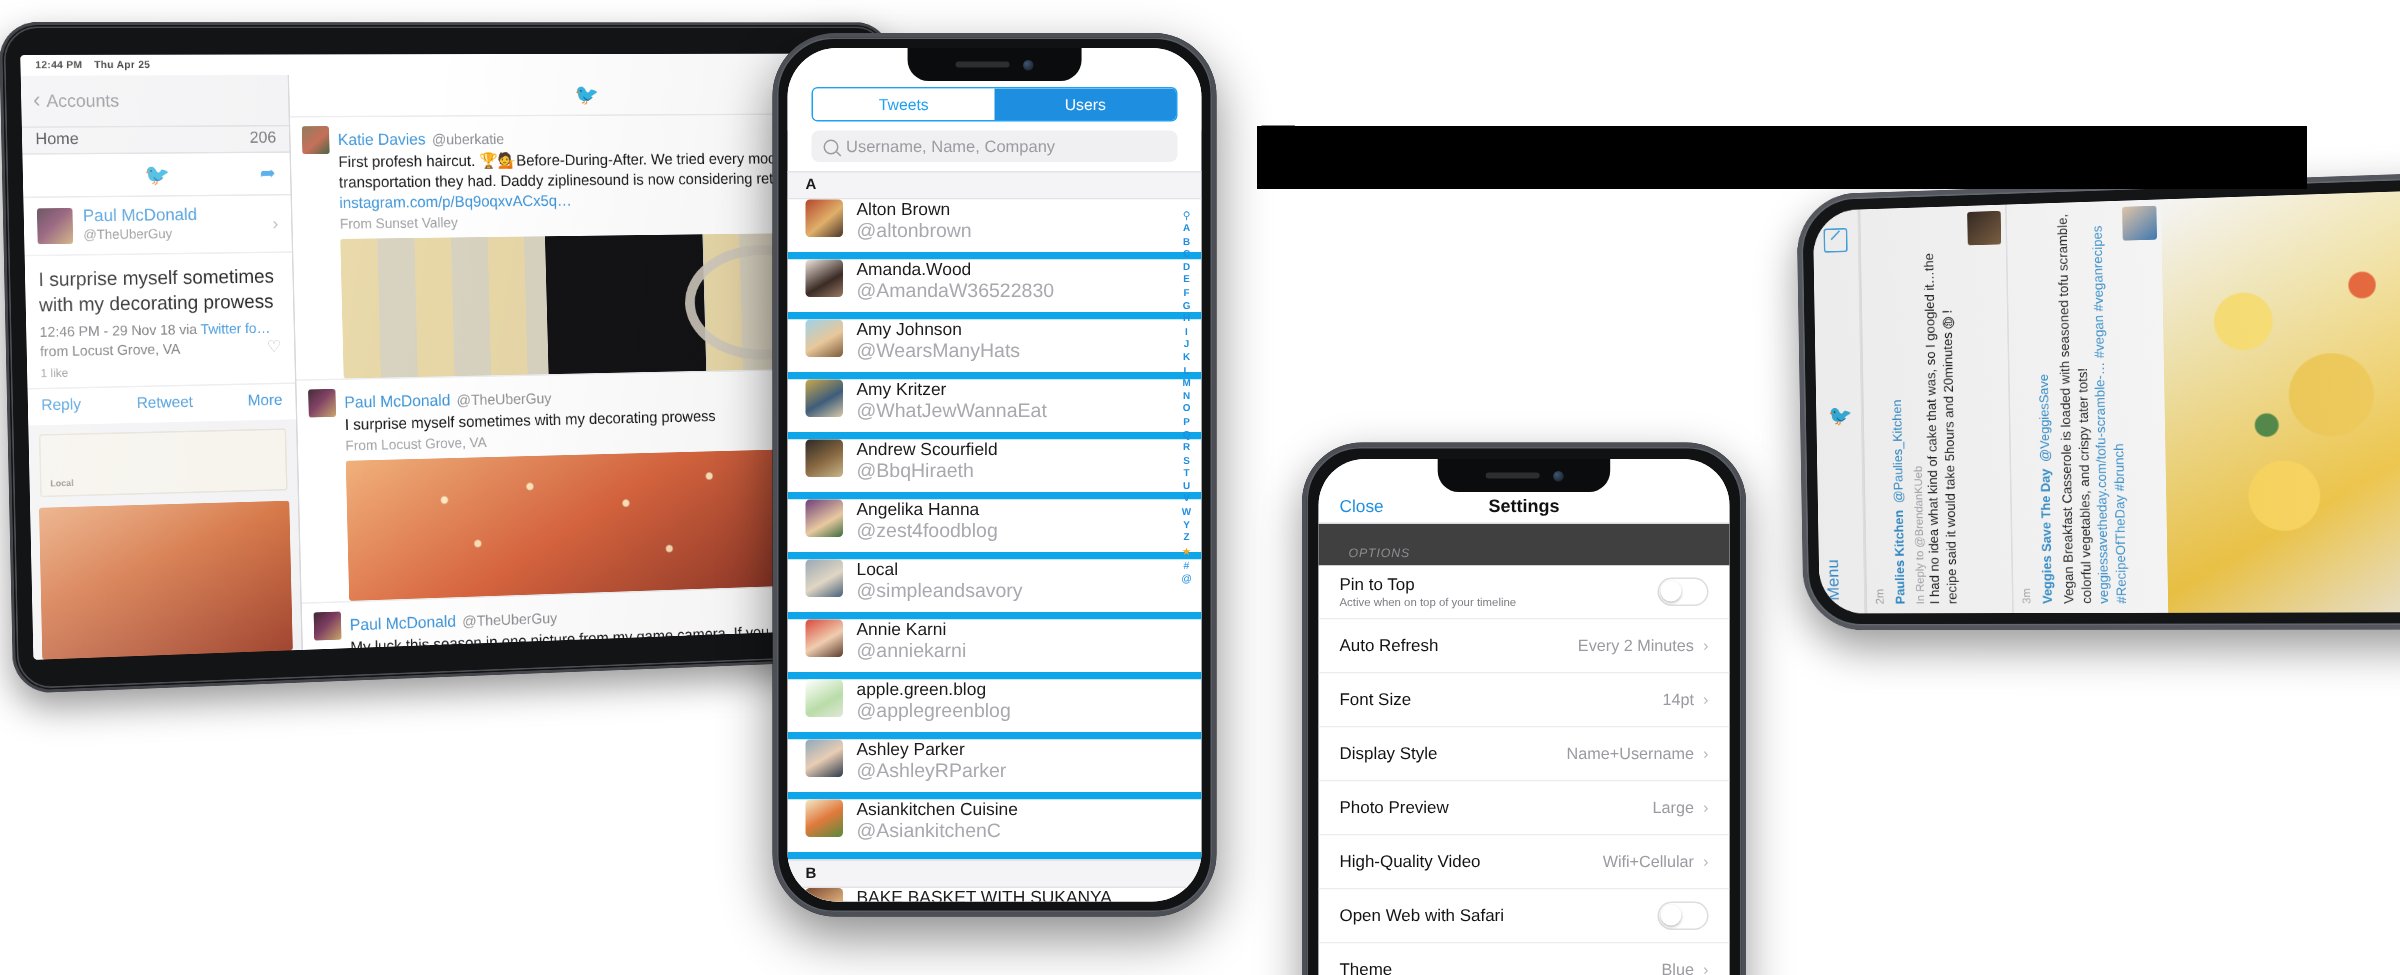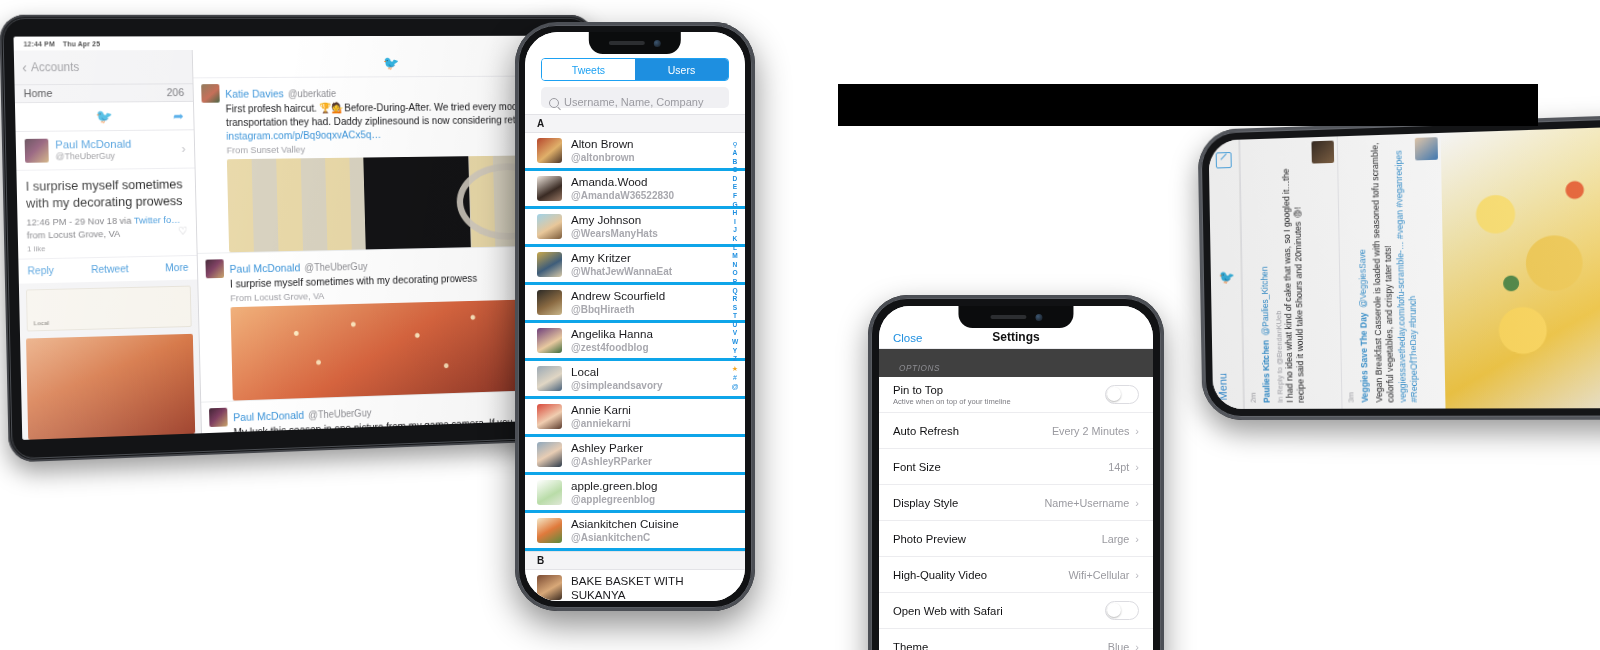--- a/index.html
+++ b/index.html
@@ -96,49 +96,49 @@
                 radial-gradient(circle at 52% 36%,rgba(255,240,200,.9) 0 2px,transparent 3px),
                 radial-gradient(circle at 68% 18%,rgba(255,240,200,.9) 0 2px,transparent 3px),
                 radial-gradient(circle at 82% 40%,rgba(255,240,200,.9) 0 2px,transparent 3px),
                 radial-gradient(circle at 24% 62%,rgba(255,240,200,.85) 0 2px,transparent 3px),
                 radial-gradient(circle at 60% 70%,rgba(255,240,200,.85) 0 2px,transparent 3px);}
 
   .ipad-shade{position:absolute;inset:0;pointer-events:none;
       background:linear-gradient(100deg,rgba(255,255,255,.28) 0%,rgba(255,255,255,0) 42%,rgba(0,0,0,.06) 100%);}
 
   
-  #phUsers{left:515px;top:22px;width:240px;height:589px;}
+  #phUsers{left:515px;top:22px;width:296px;height:589px;}
   #phUsers .bezel{border-radius:42px;background:#111214;
      box-shadow:0 0 0 3px #4c4f55 inset,0 14px 34px rgba(0,0,0,.45);}
   #phUsers .bezel:after{border-radius:38px;border:1px solid #5a5d63;}
   #phUsers .screen{left:10px;top:10px;right:10px;bottom:10px;border-radius:33px;}
   .notch{position:absolute;left:50%;transform:translateX(-50%);top:0;width:42%;height:22px;
      background:#0b0c0d;border-radius:0 0 14px 14px;z-index:7;display:flex;
      align-items:center;justify-content:center;gap:9px;}
   .notch .spk{width:36px;height:4px;background:#2c2e31;border-radius:3px;}
   .notch .cam{width:7px;height:7px;border-radius:50%;
      background:radial-gradient(circle at 35% 35%,#3b5570,#14181d);}
   .seg-wrap{padding:26px 16px 6px;background:#fff;}
   .seg{display:flex;height:21px;border:1px solid #1da1f2;border-radius:4px;overflow:hidden;}
   .seg div{flex:1;display:flex;align-items:center;justify-content:center;font-size:10.5px;}
   .seg .off{color:#1da1f2;background:#fff;}
   .seg .on{color:#fff;background:#1e8fe0;}
   .srch{margin:0 16px 6px;height:21px;background:#f0f0f3;border-radius:5px;
-     display:flex;align-items:flex-end;gap:5px;padding:0 8px;}
+     display:flex;align-items:center;gap:5px;padding:0 8px;}
   .srch .mg{width:8px;height:8px;border:1.3px solid #9b9ba1;border-radius:50%;position:relative;flex:0 0 8px;}
   .srch .mg:after{content:"";position:absolute;right:-3px;bottom:-2px;width:4px;height:1.3px;
      background:#9b9ba1;transform:rotate(45deg);}
   .srch span{font-size:11px;color:#9b9ba1;}
   .sec-hd{height:17px;background:#f4f4f6;display:flex;align-items:center;padding-left:12px;
      font-size:10px;font-weight:700;color:#18181a;border-top:1px solid #e3e3e7;border-bottom:1px solid #e3e3e7;}
-  .urow{height:35px;display:flex;align-items:center;gap:9px;padding:0 12px;
-     border-bottom:3px solid #0ea5e9;background:#fff;}
+  .urow{height:35px;display:flex;gap:9px;padding:0 12px;
+     border-bottom:5px solid #0ea5e9;background:#fff;}
   .uav{width:25px;height:25px;border-radius:3px;flex:0 0 25px;}
   .uname{font-size:11.6px;color:#1b1b1e;line-height:1.15;}
-  .uhandle{font-size:10px;color:#a8a8ae;line-height:1.3;font-weight:bold;}
+  .uhandle{font-size:13px;color:#a8a8ae;line-height:1.3;}
   .idx{position:absolute;right:3px;top:108px;width:14px;display:flex;flex-direction:column;
      align-items:center;z-index:6;}
   .idx b{font-size:6.6px;color:#1e8fe0;line-height:8.6px;font-weight:700;}
   .idx .ic{font-size:7px;line-height:9px;}
 
   
   #phSet{left:868px;top:295px;width:296px;height:400px;}
   #phSet .bezel{border-radius:40px;background:#111214;
      box-shadow:0 0 0 3px #4c4f55 inset,0 12px 30px rgba(0,0,0,.4);}
   #phSet .bezel:after{border-radius:36px;border:1px solid #5a5d63;}
@@ -386,31 +386,31 @@
             </div>
           </div>
         <div class="urow">
             <div class="uav" style="background:linear-gradient(150deg,#d84a3c,#f0cdb0 55%,#5a3a2c)"></div>
             <div>
               <div class="uname">Annie Karni</div>
               <div class="uhandle">@anniekarni</div>
             </div>
           </div>
         <div class="urow">
+            <div class="uav" style="background:linear-gradient(150deg,#ffffff,#b9dca8 60%,#e0e8d8)"></div>
+            <div>
+              <div class="uname">apple.green.blog</div>
+              <div class="uhandle">@applegreenblog</div>
+            </div>
+          </div>
+        <div class="urow">
             <div class="uav" style="background:linear-gradient(150deg,#8fa8bc,#e8cdb4 50%,#2c3a4a)"></div>
             <div>
               <div class="uname">Ashley Parker</div>
               <div class="uhandle">@AshleyRParker</div>
-            </div>
-          </div>
-        <div class="urow">
-            <div class="uav" style="background:linear-gradient(150deg,#ffffff,#b9dca8 60%,#e0e8d8)"></div>
-            <div>
-              <div class="uname">apple.green.blog</div>
-              <div class="uhandle">@applegreenblog</div>
             </div>
           </div>
         <div class="urow">
             <div class="uav" style="background:linear-gradient(150deg,#f4e8c8,#e07a3c 50%,#5a8a3c)"></div>
             <div>
               <div class="uname">Asiankitchen Cuisine</div>
               <div class="uhandle">@AsiankitchenC</div>
             </div>
           </div>
       </div>

